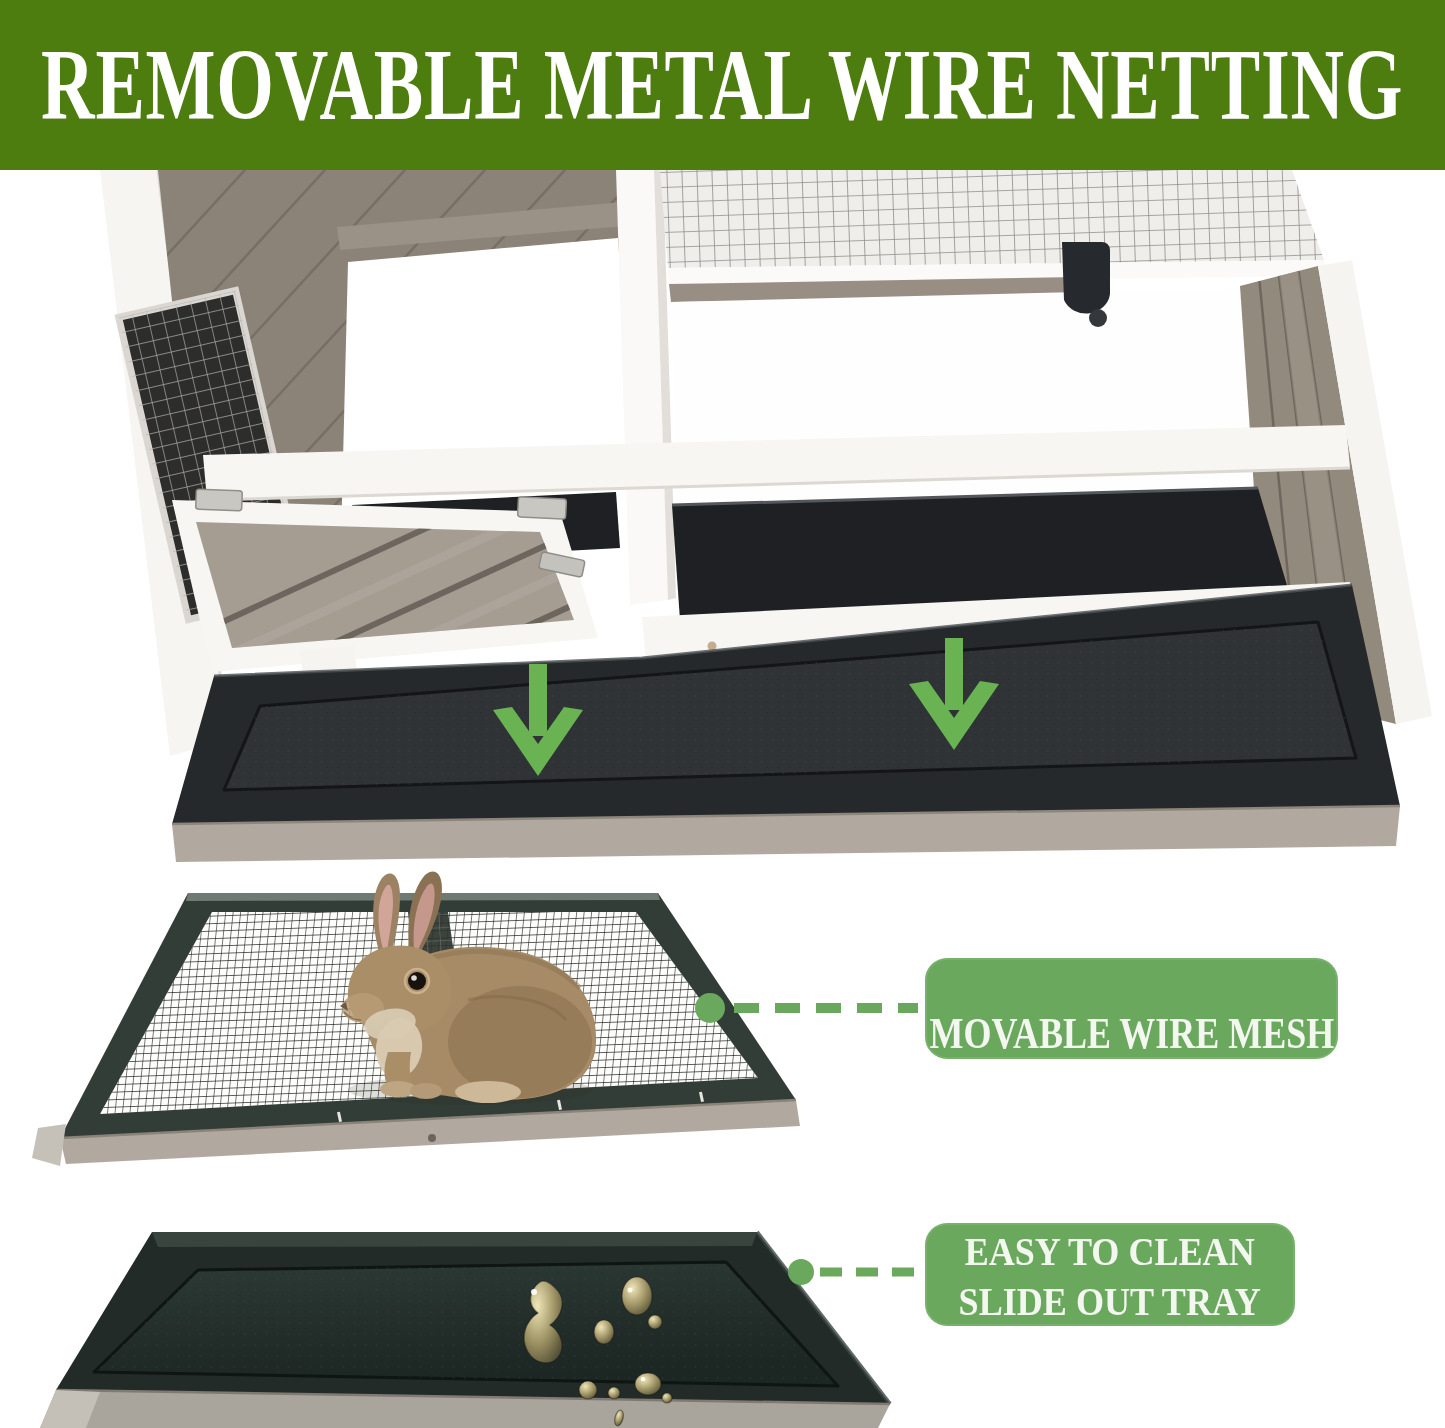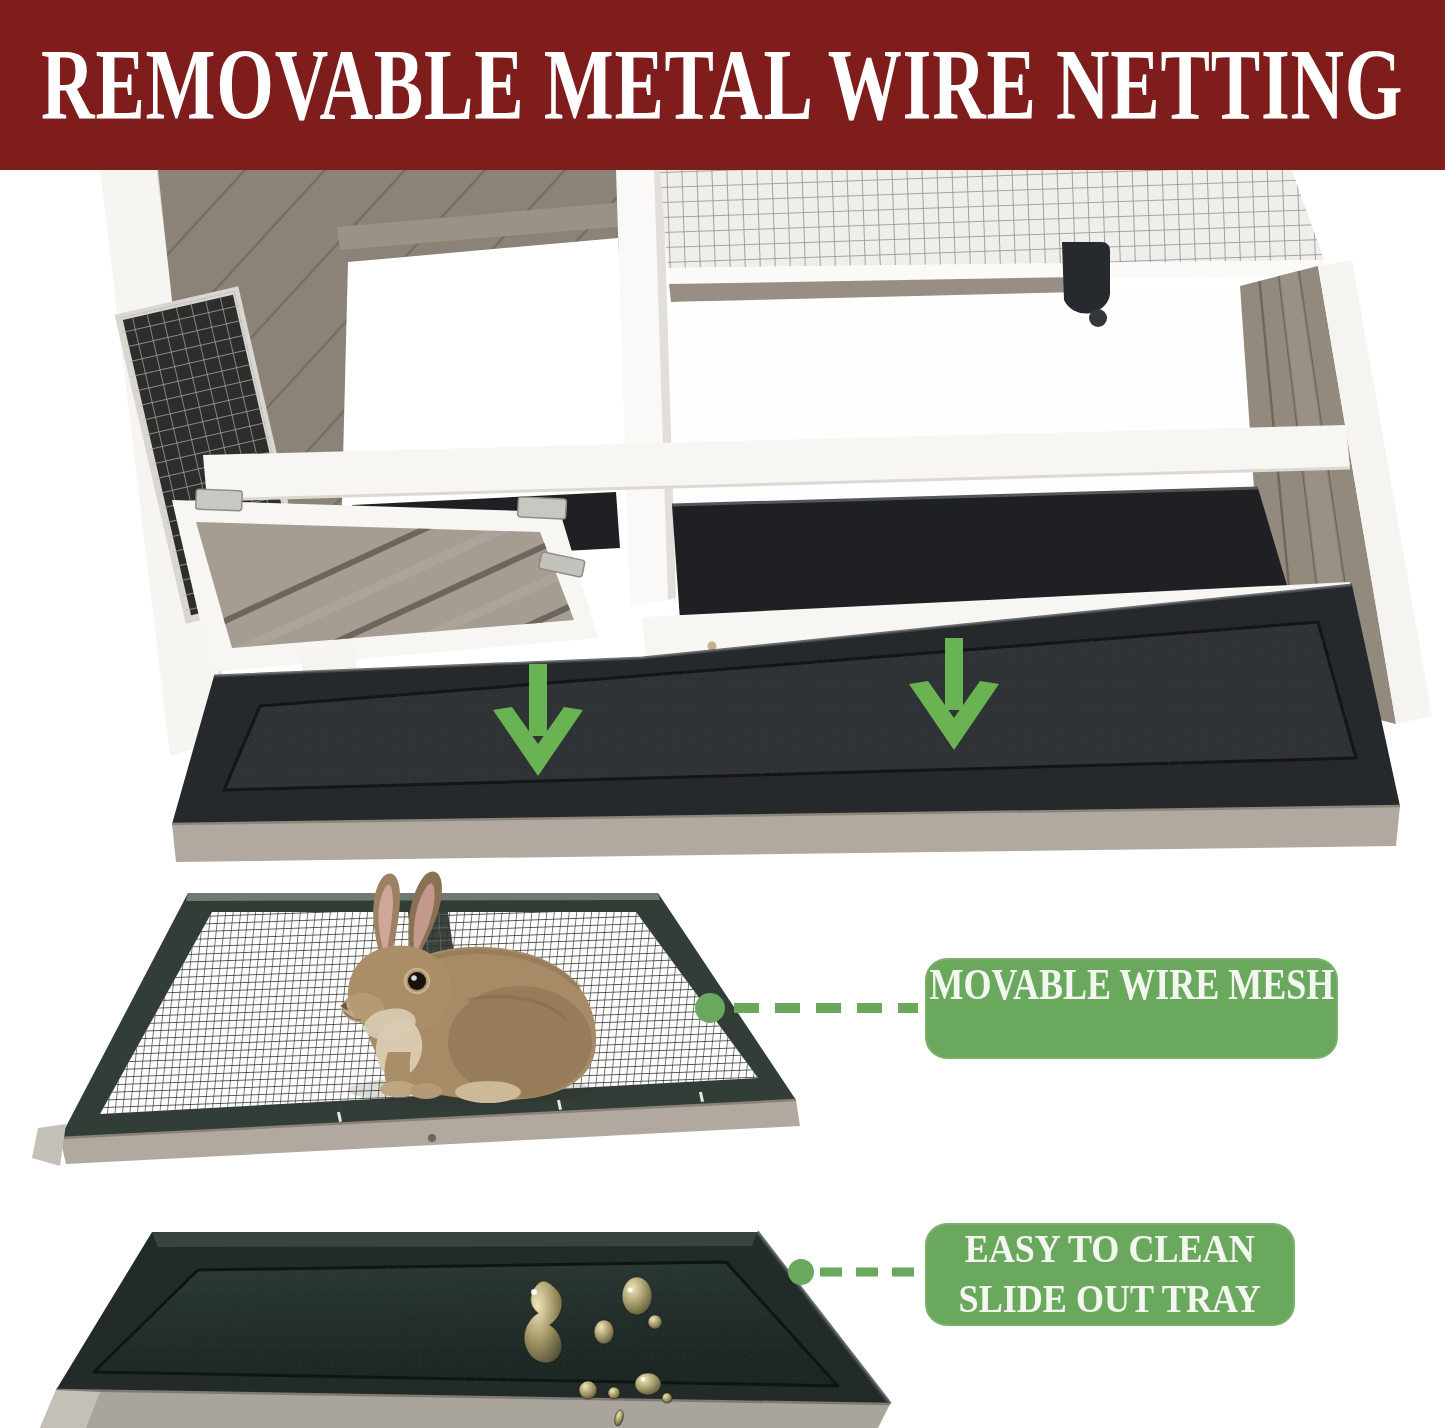--- a/index.html
+++ b/index.html
@@ -12,38 +12,38 @@
     display:flex;align-items:center;justify-content:center;
   }
   .banner-title{
     color:#ffffff;font-weight:bold;font-size:95px;line-height:1;
     white-space:nowrap;letter-spacing:1px;
     transform:scale(0.78,1.06);transform-origin:center center;
   }
   .figure-svg{position:absolute;left:0;top:0;}
   .callout{
     position:absolute;border-radius:22px;
-    display:flex;align-items:flex-start;justify-content:center;
+    display:flex;align-items:flex-end;justify-content:center;
     box-shadow:inset 0 0 0 2px rgba(255,255,255,0.10);
   }
   .callout-mesh{left:925px;top:958px;width:413px;height:101px;}
   .callout-tray{left:925px;top:1223px;width:370px;height:103px;}
   .callout-text{
     color:#f4f7f0;font-weight:bold;text-align:center;white-space:nowrap;
   }
   .callout-mesh .callout-text{font-size:45px;transform:scaleX(0.80);}
   .callout-tray .callout-text{font-size:41px;line-height:1.22;transform:scaleX(0.88);}
   .callout-text span{display:block;}
 </style>
 </head>
 <body>
 
 <div class="page">
 
-  <div class="banner" style="background-color: #7f1d1d;">
+  <div class="banner" style="background-color: #4d7c0f;">
     <div class="banner-title">REMOVABLE METAL WIRE NETTING</div>
   </div>
 
   <svg class="figure-svg" width="1445" height="1428" viewBox="0 0 1445 1428" xmlns="http://www.w3.org/2000/svg">
     <defs>
       <pattern id="meshFine" width="7.5" height="7.5" patternUnits="userSpaceOnUse" patternTransform="rotate(-2) skewX(-8)">
         <path d="M0 0H7.5M0 0V7.5" stroke="#22251f" stroke-width="1.2" fill="none"></path>
       </pattern>
       <pattern id="meshRoof" width="15" height="15" patternUnits="userSpaceOnUse" patternTransform="rotate(-2)">
         <path d="M0 0H15M0 0V15" stroke="#8d8d89" stroke-width="1.6" fill="none"></path>

